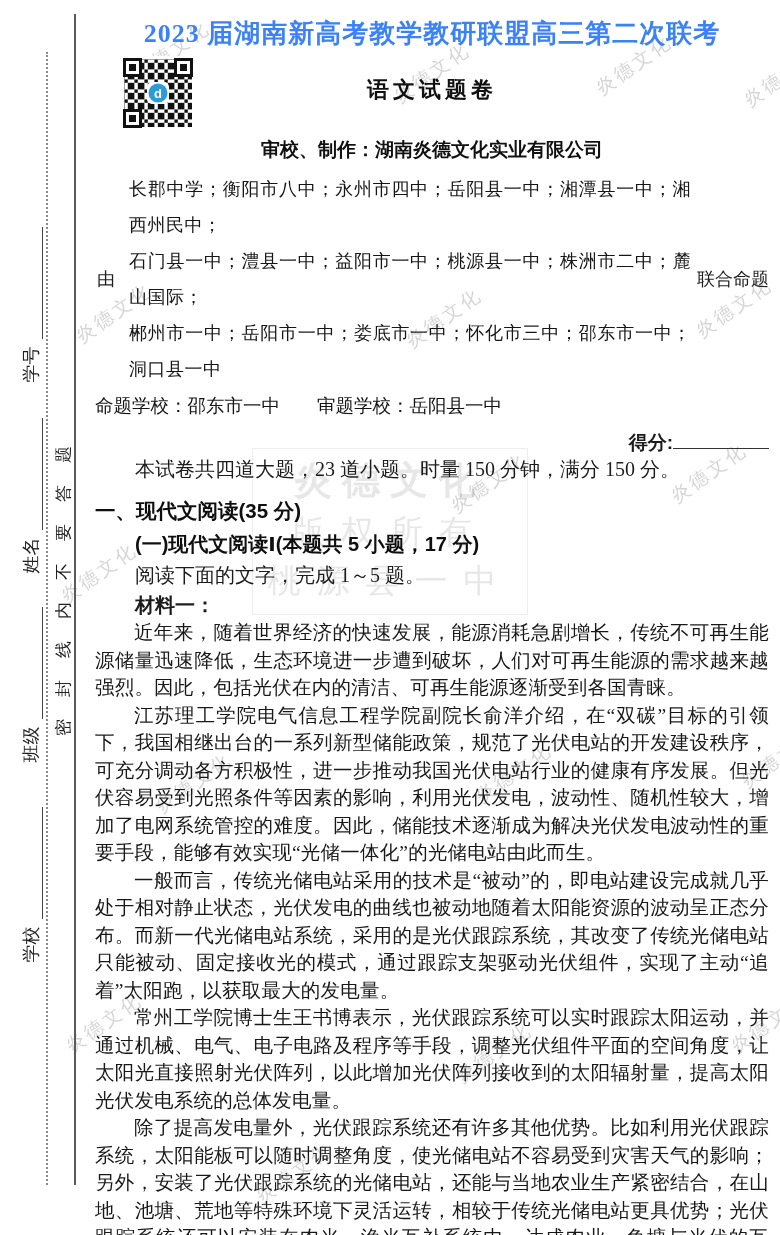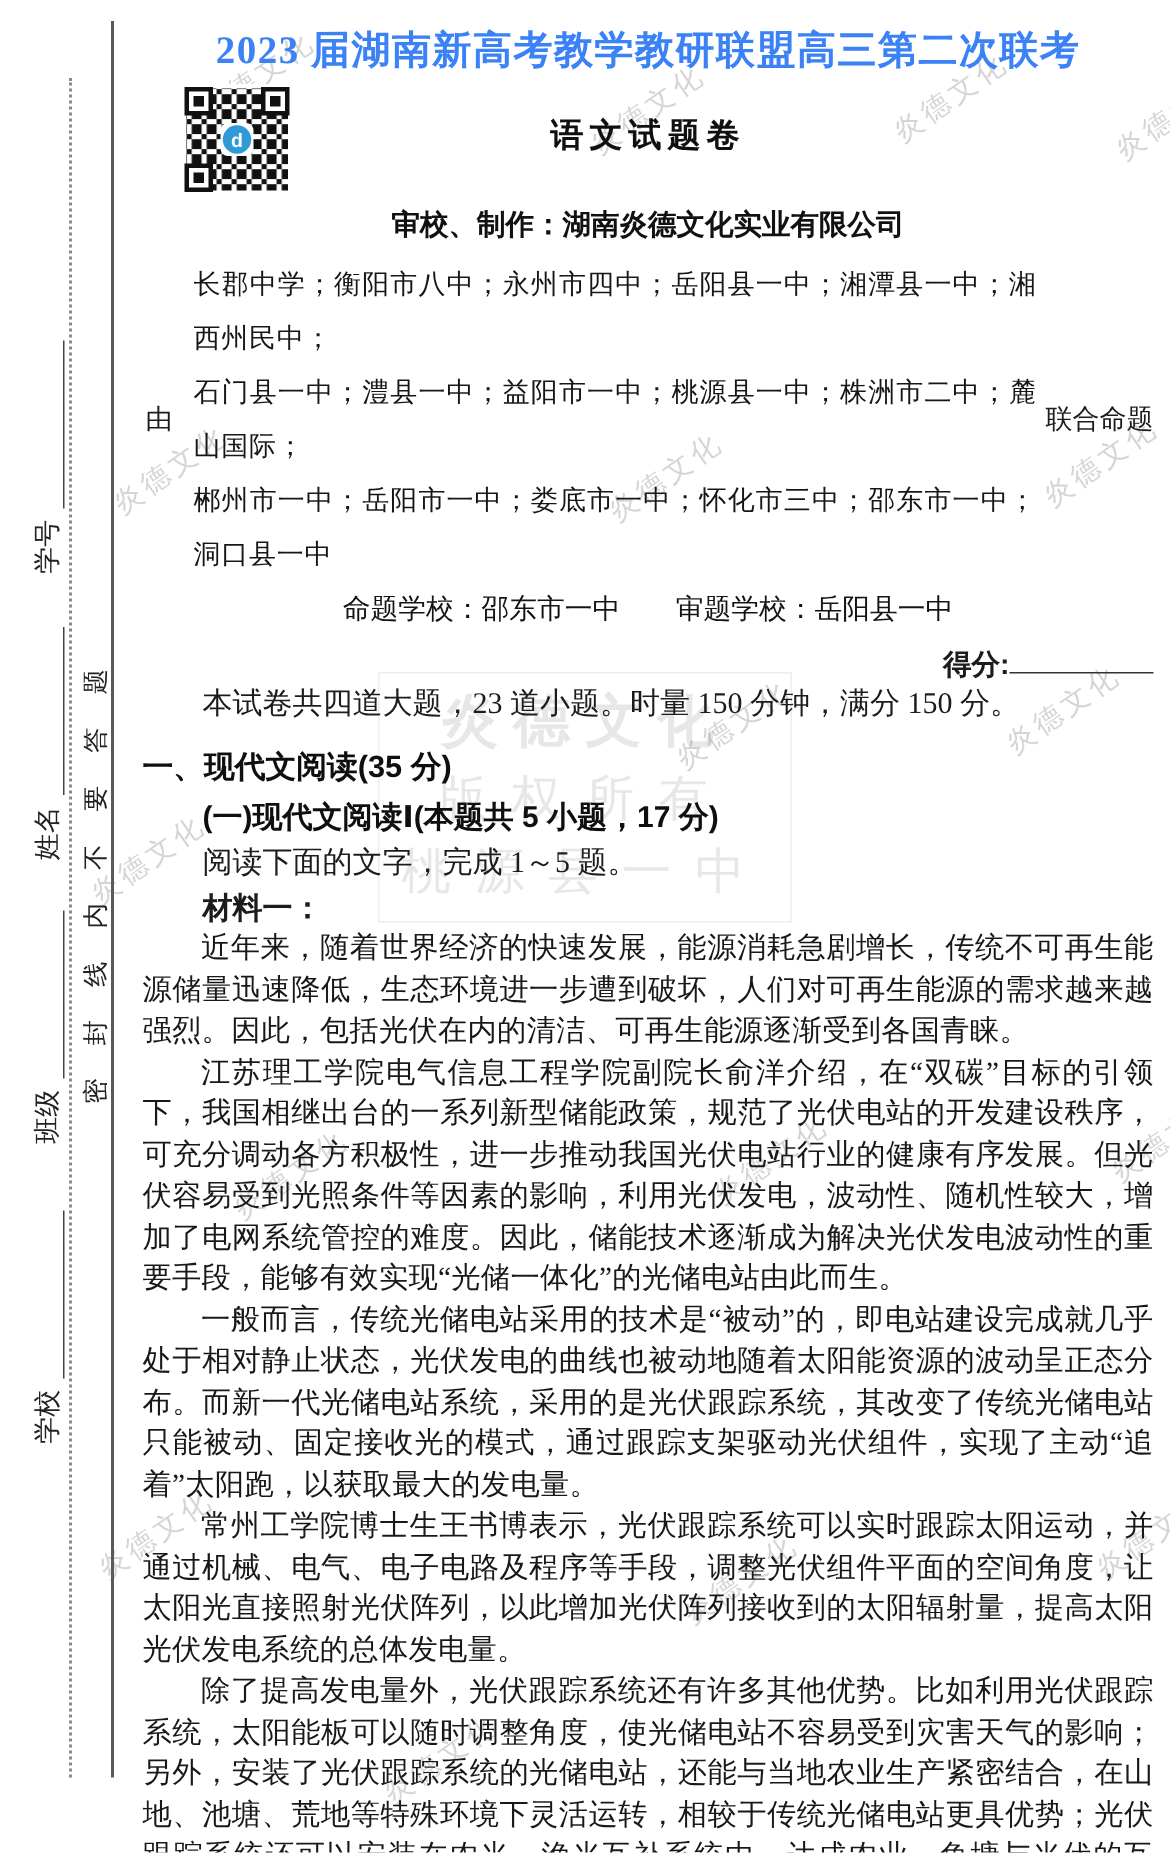--- a/index.html
+++ b/index.html
@@ -64,21 +64,21 @@
     font-family:"Liberation Sans","DejaVu Sans",sans-serif; color:#111;
   }
   .union-block { margin-top:8px; display:flex; align-items:center; }
   .union-by { width:22px; font-size:18px; margin:0 10px 0 2px; flex:none; }
   .school-lines { flex:1; }
   .school-lines div {
     font-size:18px; line-height:36px; letter-spacing:0.5px; color:#161616;
     text-align:justify;
   }
   .union-joint { flex:none; font-size:18px; margin-left:6px; white-space:nowrap; }
-  .setter-line { margin-top:6px; text-align:center; font-size:18.5px; color:#141414; }
+  .setter-line { margin-top:6px; font-size:18.5px; color:#141414; }
   .score-row { margin-top:12px; text-align:right; font-size:19px; font-weight:bold;
     font-family:"Liberation Sans","DejaVu Sans",sans-serif; padding-right:0px; }
   .score-blank { display:inline-block; width:96px; border-bottom:1.5px solid #333; height:18px; }
   .exam-info { margin-top:0; font-size:20px; text-indent:2em; line-height:27px; }
   .h-main {
     margin-top:14px; font-size:20.5px; font-weight:bold;
     font-family:"Liberation Sans","DejaVu Sans",sans-serif; color:#0f0f0f;
   }
   .h-sub {
     margin-top:6px; font-size:20px; font-weight:bold; text-indent:2em;

